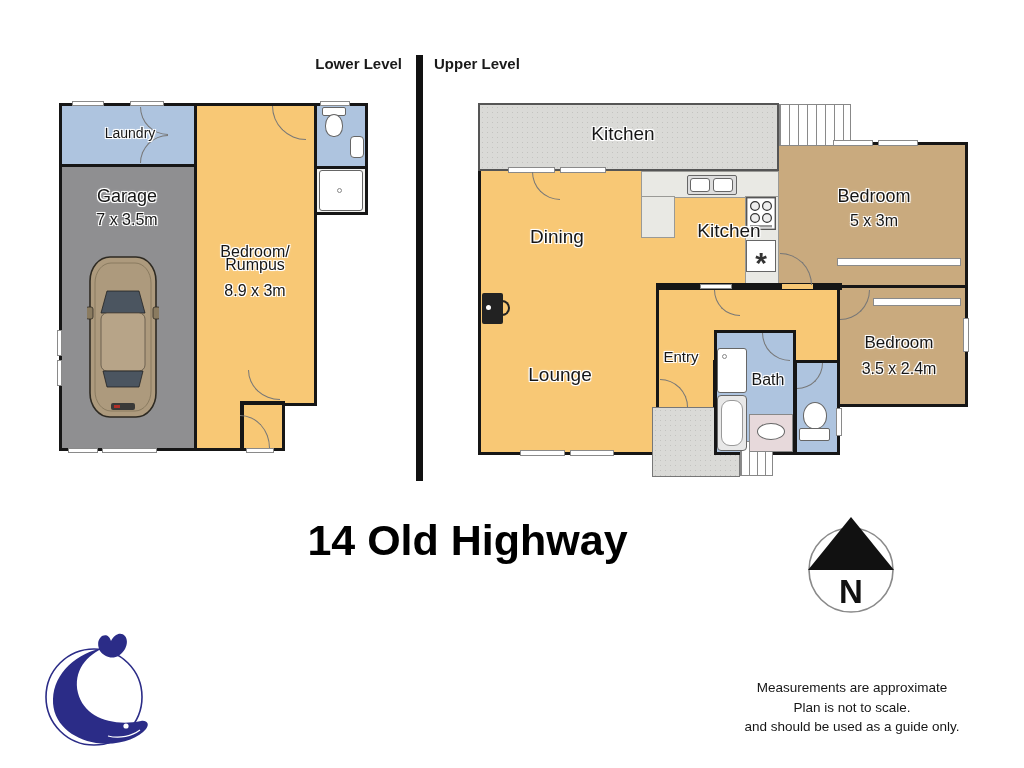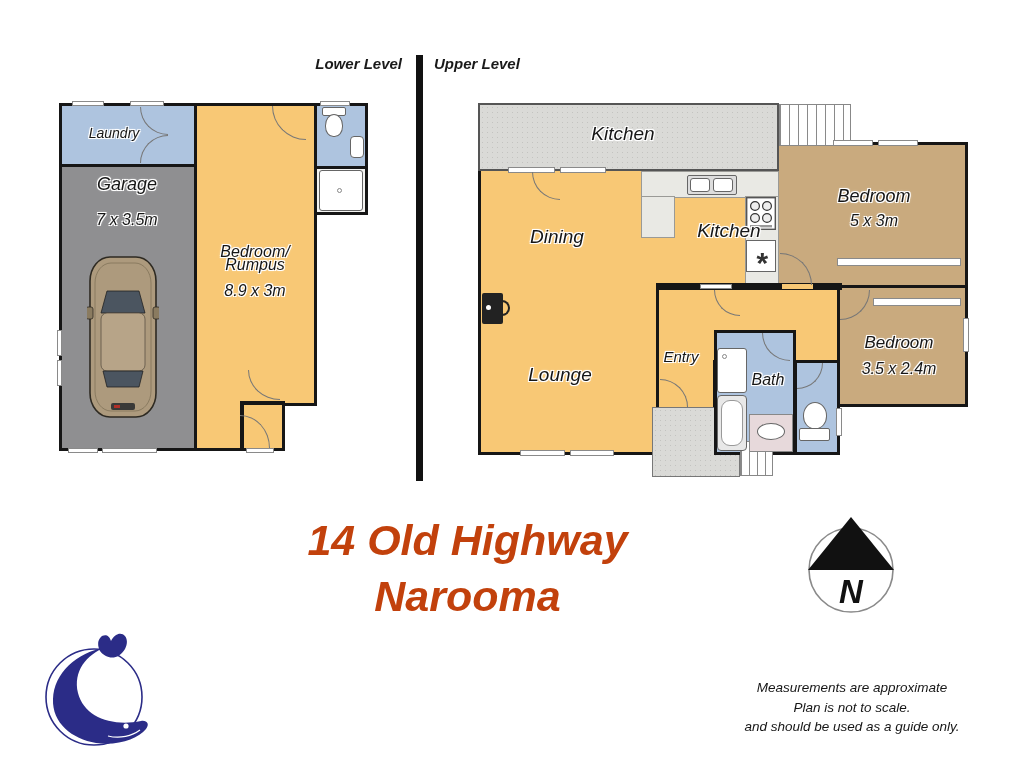--- a/index.html
+++ b/index.html
@@ -1,17 +1,17 @@
 <!DOCTYPE html>
 <html><head>
 <meta charset="utf-8">
 <style>
   html,body{margin:0;padding:0;background:#fff;}
   .canvas{position:relative;width:1024px;height:768px;background:#fff;overflow:hidden;
-          font-family:"Liberation Sans",sans-serif;font-style:italic;}
+          font-family:"Liberation Sans",sans-serif;}
   .abs{position:absolute;box-sizing:border-box;}
   .room{position:absolute;box-sizing:border-box;border:3px solid #161616;}
   .orange{background:#F8C875;}
   .blue{background:#AEC4DF;}
   .tan{background:#C9AA7E;}
   .gray{background:#8F8F91;}
   .deck{background-color:#DADAD7;background-image:radial-gradient(#c3c3c0 0.8px,transparent 1px);background-size:5px 5px;}
   .wall{position:absolute;background:#161616;box-sizing:border-box;}
   .win{position:absolute;background:#fff;border:1px solid #8a8a8a;box-sizing:border-box;z-index:6;}
   .stairs-v{position:absolute;background:#fff;border:1px solid #888;box-sizing:border-box;
@@ -21,21 +21,21 @@
   .s14{font-size:14px;} .s15{font-size:15px;} .s16{font-size:16px;} .s17{font-size:17px;}
   .s18{font-size:18px;} .s19{font-size:19px;}
   .arc{position:absolute;box-sizing:border-box;z-index:7;}
   .ctr{border-left:1.4px solid #777;border-bottom:1.4px solid #777;border-bottom-left-radius:100%;}
   .ctl{border-right:1.4px solid #777;border-bottom:1.4px solid #777;border-bottom-right-radius:100%;}
   .cbr{border-left:1.4px solid #777;border-top:1.4px solid #777;border-top-left-radius:100%;}
   .cbl{border-right:1.4px solid #777;border-top:1.4px solid #777;border-top-right-radius:100%;}
   .fixture{position:absolute;box-sizing:border-box;background:#fff;border:1.4px solid #666;z-index:6;}
   .counter{position:absolute;box-sizing:border-box;background:#E9E9E4;border:1px solid #9a9a96;z-index:4;}
   .header-lbl{position:absolute;font-size:15px;font-weight:600;color:#1a1a1a;z-index:10;}
-  .title{position:absolute;text-align:center;color:#c2410c;font-weight:600;font-size:43px;line-height:56px;z-index:10;}
+  .title{position:absolute;text-align:center;color:#000000;font-weight:600;font-size:43px;line-height:56px;z-index:10;}
   .disclaimer{position:absolute;text-align:center;color:#161616;font-size:13.5px;line-height:19.5px;font-weight:500;z-index:10;}
   .logo-text{position:absolute;font-size:24px;font-weight:700;letter-spacing:-0.5px;color:#29BEF0;z-index:10;}
 </style>
 </head>
 <body>
 
 <div class="canvas">
 
   <div class="header-lbl" style="left:300px;top:55px;width:102px;text-align:right;">Lower Level</div>
   <div class="abs" style="left:416px;top:55px;width:7px;height:426px;background:#111;z-index:10;"></div>
@@ -81,22 +81,22 @@
 
     <div class="win" style="left:72px;top:101px;width:32px;height:5px;"></div>
     <div class="win" style="left:130px;top:101px;width:34px;height:5px;"></div>
     <div class="win" style="left:320px;top:101px;width:30px;height:5px;"></div>
     <div class="win" style="left:57px;top:330px;width:5px;height:26px;"></div>
     <div class="win" style="left:57px;top:360px;width:5px;height:26px;"></div>
     <div class="win" style="left:68px;top:448px;width:30px;height:5px;"></div>
     <div class="win" style="left:102px;top:448px;width:55px;height:5px;"></div>
     <div class="win" style="left:246px;top:448px;width:28px;height:5px;"></div>
 
-    <div class="lbl s14" style="left:90px;top:133px;padding-left:48px;">Laundry</div>
-    <div class="lbl s18" style="left:127px;top:184px;">Garage</div>
+    <div class="lbl s14" style="left:106px;top:133px;padding-left:48px;">Laundry</div>
+    <div class="lbl s18" style="left:127px;top:196px;">Garage</div>
     <div class="lbl s16" style="left:127px;top:220px;">7 x 3.5m</div>
     <div class="lbl s16" style="left:255px;top:240px;margin-top:12px;">Bedroom/</div>
     <div class="lbl s16" style="left:255px;top:265px;">Rumpus</div>
     <div class="lbl s16" style="left:255px;top:291px;">8.9 x 3m</div>
   </div>
 
   <div>
 
     <div class="abs deck" style="left:478px;top:103px;width:301px;height:68px;border:2px solid #555;z-index:1;"></div>
     <div class="stairs-v" style="left:779px;top:104px;width:72px;height:42px;"></div>
@@ -172,21 +172,20 @@
     <div class="lbl s16" style="left:874px;top:221px;">5 x 3m</div>
     <div class="lbl s19" style="left:560px;top:375px;">Lounge</div>
     <div class="lbl s15" style="left:681px;top:356px;">Entry</div>
     <div class="lbl s16" style="left:768px;top:380px;">Bath</div>
     <div class="lbl s17" style="left:899px;top:343px;">Bedroom</div>
     <div class="lbl s16" style="left:899px;top:369px;">3.5 x 2.4m</div>
   </div>
 
   <div class="title" style="left:240px;top:512px;width:455px;">
     <div>14 Old Highway</div>
-    <div>Narooma</div>
   </div>
 
   <svg class="abs" style="left:805px;top:513px;width:92px;height:100px;z-index:10;" viewBox="0 0 92 100">
     <circle cx="46" cy="57" r="42" fill="#fff" stroke="#8a8a8a" stroke-width="1.6"></circle>
     <polygon points="46,4 3,57 89,57" fill="#111"></polygon>
     <text x="46" y="90" text-anchor="middle" font-family="Liberation Sans, sans-serif" font-size="33" font-weight="600" fill="#111" id="compass-letter-text">N</text>
   </svg>
 
   <svg class="abs" style="left:38px;top:633px;width:112px;height:118px;z-index:10;" viewBox="0 0 112 118">
     <circle cx="56" cy="64" r="48" fill="none" stroke="#2B2C87" stroke-width="1.6"></circle>

